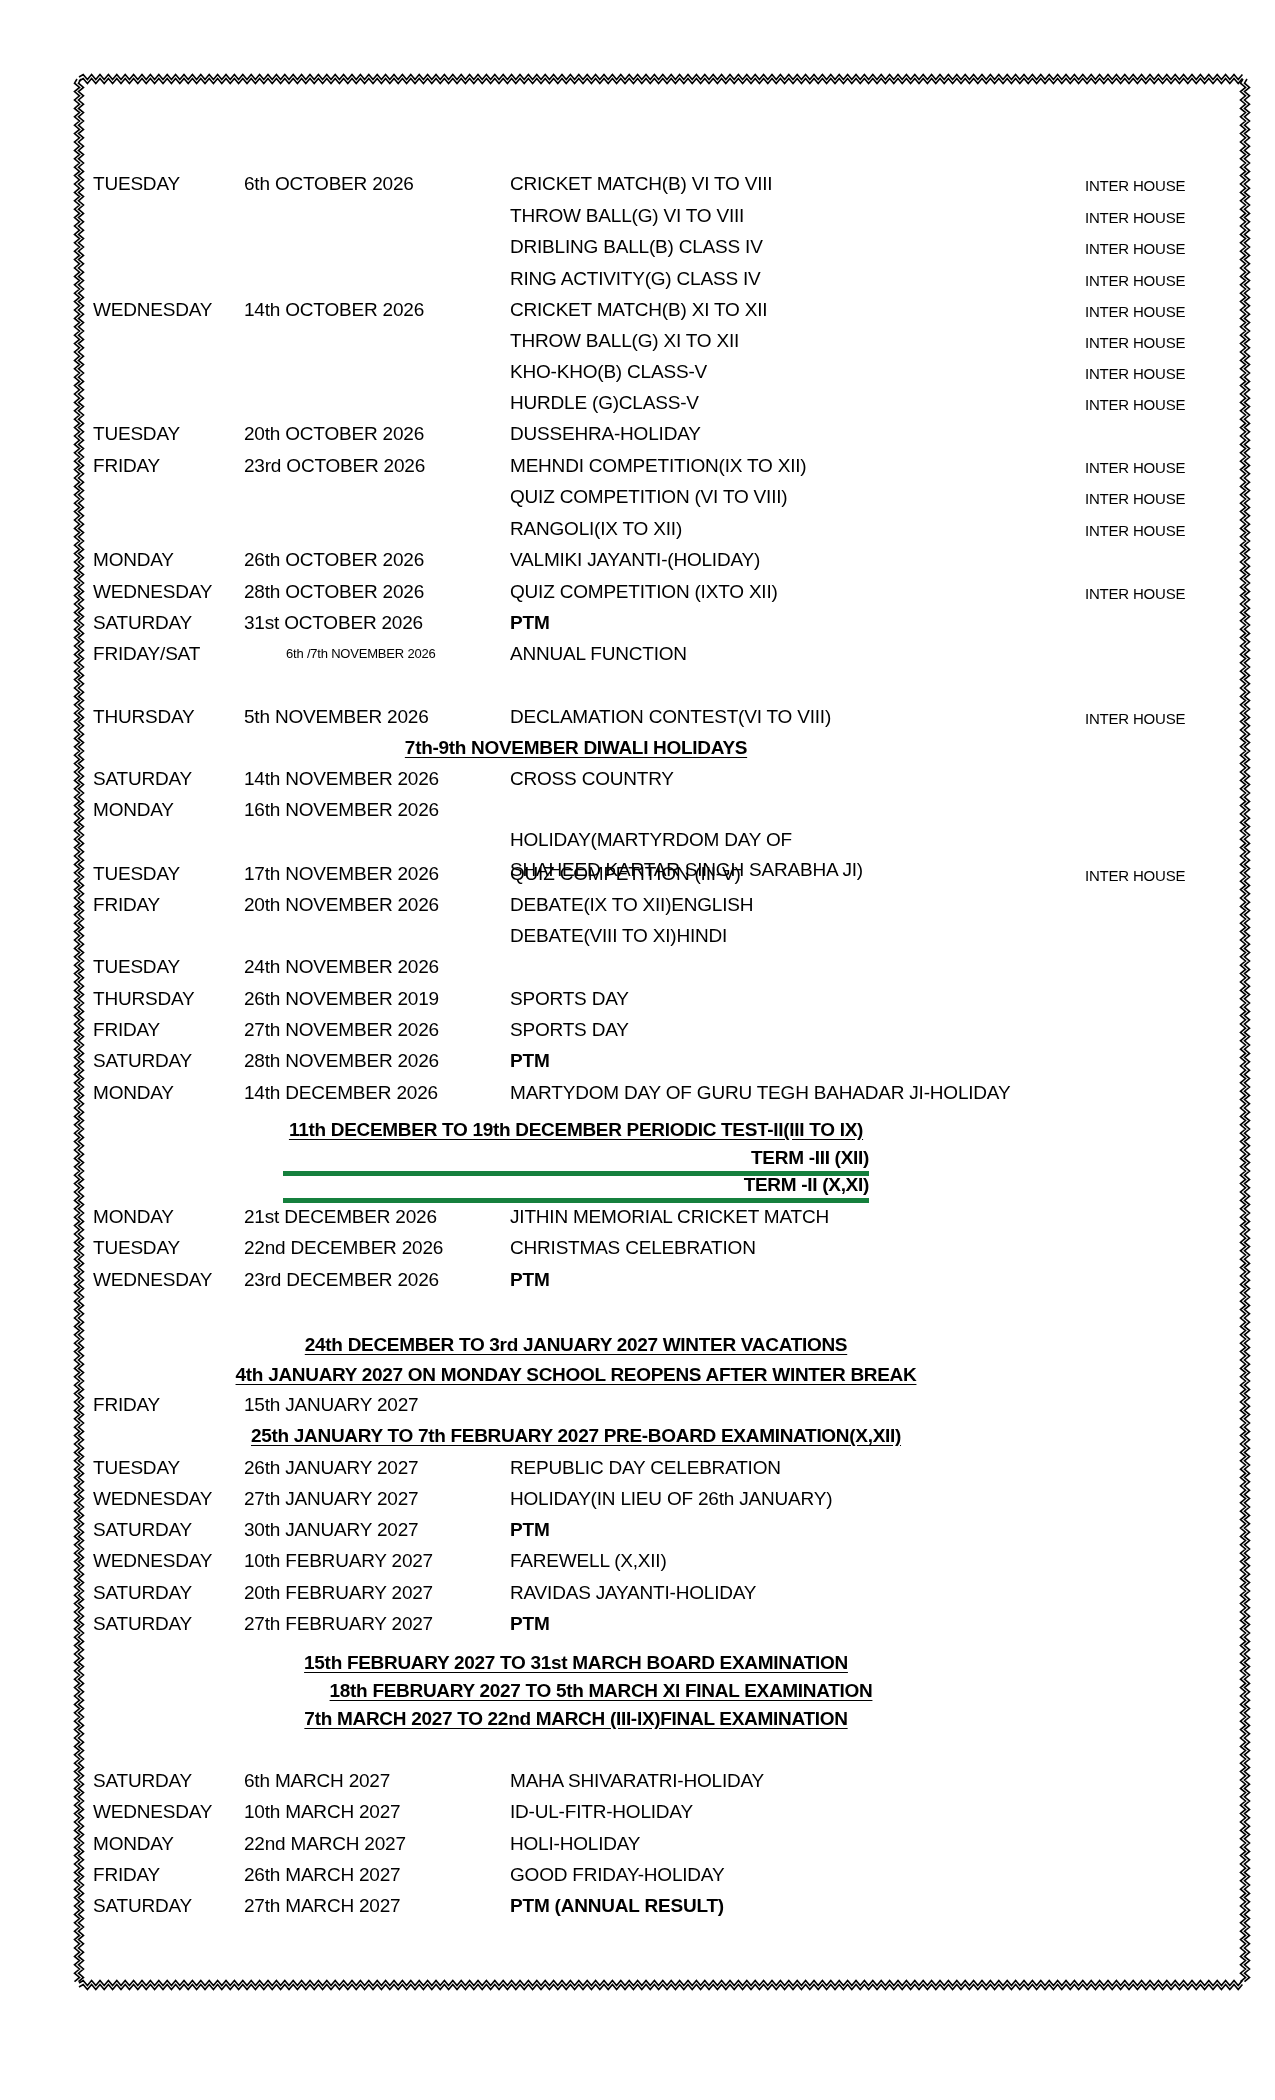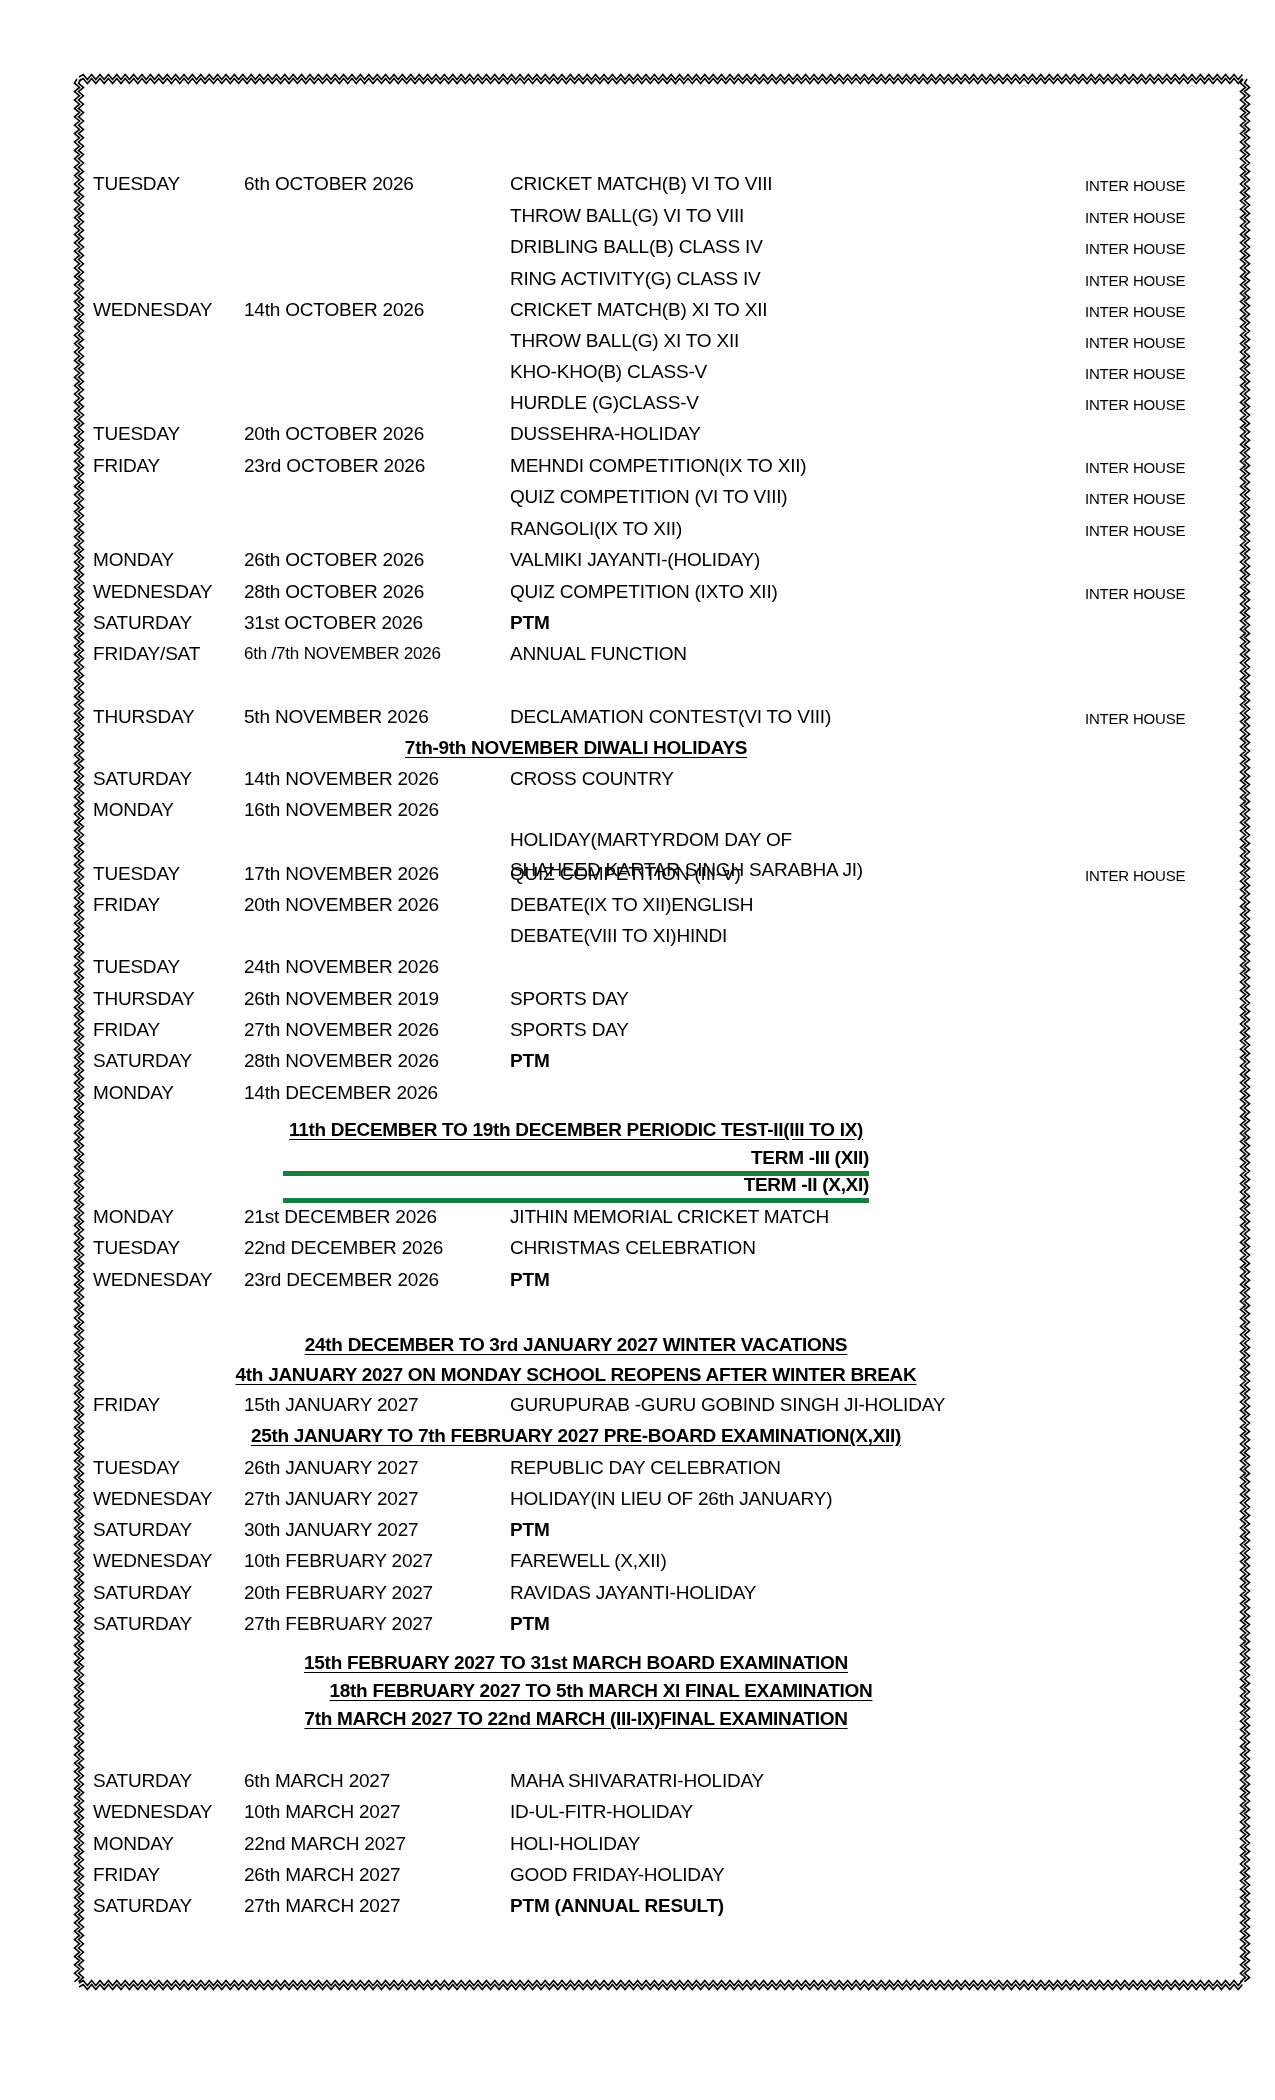--- a/index.html
+++ b/index.html
@@ -4,21 +4,21 @@
 <style>
   html, body { margin: 0; padding: 0; background: #ffffff; }
   body { width: 1275px; height: 2100px; position: relative; overflow: hidden;
          font-family: "Liberation Sans", "DejaVu Sans", sans-serif; color: #000; }
   .page { position: absolute; left: 16px; top: 0; width: 1275px; height: 2100px; }
   .border-svg { position: absolute; left: 0; top: 0; width: 1275px; height: 2100px; pointer-events: none; }
   .row { position: absolute; left: 0; width: 1275px; height: 28px; }
   .cell { position: absolute; top: 0; white-space: nowrap; font-size: 19px; line-height: 28px; letter-spacing: -0.2px; }
   .c-day { left: 77px; }
   .c-date { left: 228px; }
-  .c-date.small { font-size: 17px; }
+  .c-date.small { font-size: 13px; margin-left: 42px; }
   .c-event { left: 494px; }
   .c-event.bold { font-weight: bold; }
   .c-tag { left: 1062px; font-size: 15px; top: 2px; margin-left: 7px; }
   .c-event.multi { line-height: 30px; top: 8px; margin-top: 21px; }
   .heading { position: absolute; white-space: nowrap; font-weight: bold; font-size: 19px; line-height: 26px;
              text-decoration: underline; text-underline-offset: 3px; letter-spacing: -0.3px; }
   .heading.center { left: 0; width: 1120px; text-align: center; }
   .term-line { position: absolute; left: 267px; width: 586px; text-align: right; font-weight: bold;
                font-size: 19px; line-height: 26px; border-bottom: 5px solid #15803d; white-space: nowrap; letter-spacing: -0.3px; }
 </style>
@@ -164,20 +164,21 @@
         <span class="cell c-event">SPORTS DAY</span>
       </div>
       <div class="row" style="top: 1047px;">
         <span class="cell c-day">SATURDAY</span>
         <span class="cell c-date">28th NOVEMBER 2026</span>
         <span class="cell c-event bold">PTM</span>
       </div>
       <div class="row" style="top: 1079px;">
         <span class="cell c-day">MONDAY</span>
         <span class="cell c-date">14th DECEMBER 2026</span>
+        <span class="cell c-event">MARTYDOM DAY OF GURU TEGH BAHADAR JI-HOLIDAY</span>
       </div>
       <div class="heading center" style="top: 1117px;">11th DECEMBER TO 19th DECEMBER PERIODIC TEST-II(III TO IX)</div>
       <div class="term-line" style="top: 1145px;">TERM -III  (XII)</div>
       <div class="term-line" style="top: 1172px;">TERM -II  (X,XI)</div>
       <div class="row" style="top: 1203px;">
         <span class="cell c-day">MONDAY</span>
         <span class="cell c-date">21st  DECEMBER 2026</span>
         <span class="cell c-event">JITHIN MEMORIAL CRICKET MATCH</span>
       </div>
       <div class="row" style="top: 1234px;">
@@ -188,21 +189,20 @@
       <div class="row" style="top: 1266px;">
         <span class="cell c-day">WEDNESDAY</span>
         <span class="cell c-date">23rd DECEMBER 2026</span>
         <span class="cell c-event bold">PTM</span>
       </div>
       <div class="heading center" style="top: 1332px;">24th DECEMBER TO 3rd JANUARY 2027 WINTER VACATIONS</div>
       <div class="heading center" style="top: 1362px;">4th JANUARY 2027 ON MONDAY SCHOOL REOPENS AFTER WINTER BREAK</div>
       <div class="row" style="top: 1391px;">
         <span class="cell c-day">FRIDAY</span>
         <span class="cell c-date">15th JANUARY 2027</span>
-        <span class="cell c-event">GURUPURAB -GURU GOBIND SINGH JI-HOLIDAY</span>
       </div>
       <div class="heading center" style="top: 1423px;">25th JANUARY TO 7th FEBRUARY 2027 PRE-BOARD EXAMINATION(X,XII)</div>
       <div class="row" style="top: 1454px;">
         <span class="cell c-day">TUESDAY</span>
         <span class="cell c-date">26th JANUARY 2027</span>
         <span class="cell c-event">REPUBLIC DAY CELEBRATION</span>
       </div>
       <div class="row" style="top: 1485px;">
         <span class="cell c-day">WEDNESDAY</span>
         <span class="cell c-date">27th JANUARY 2027</span>

